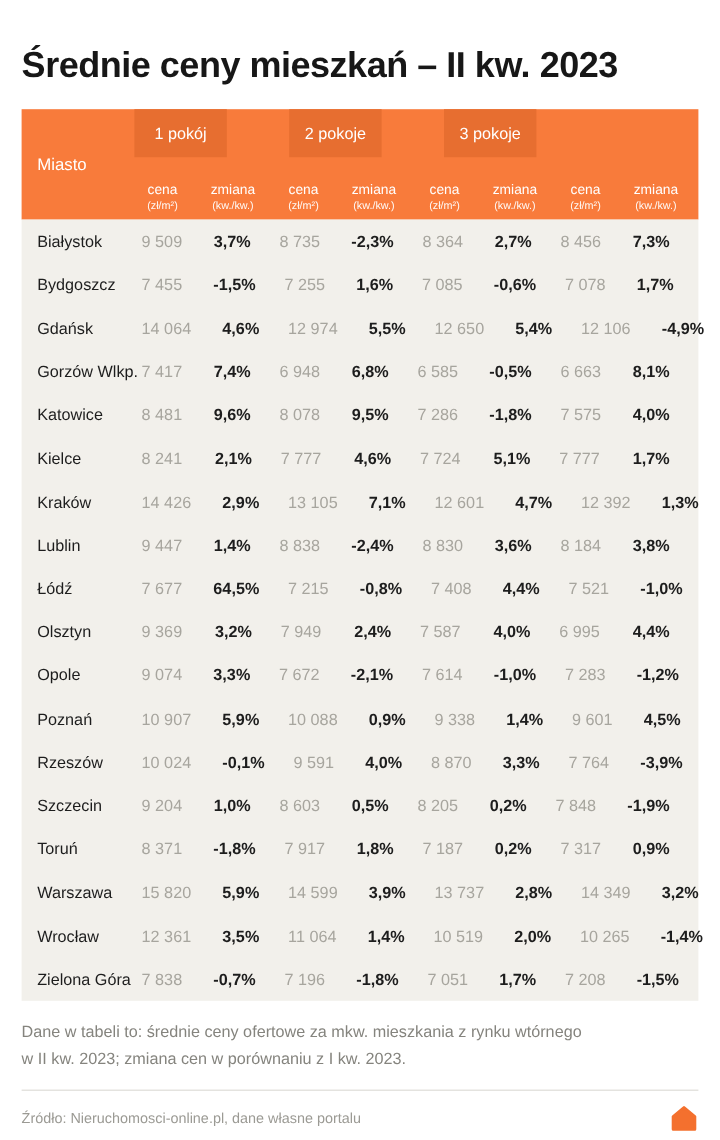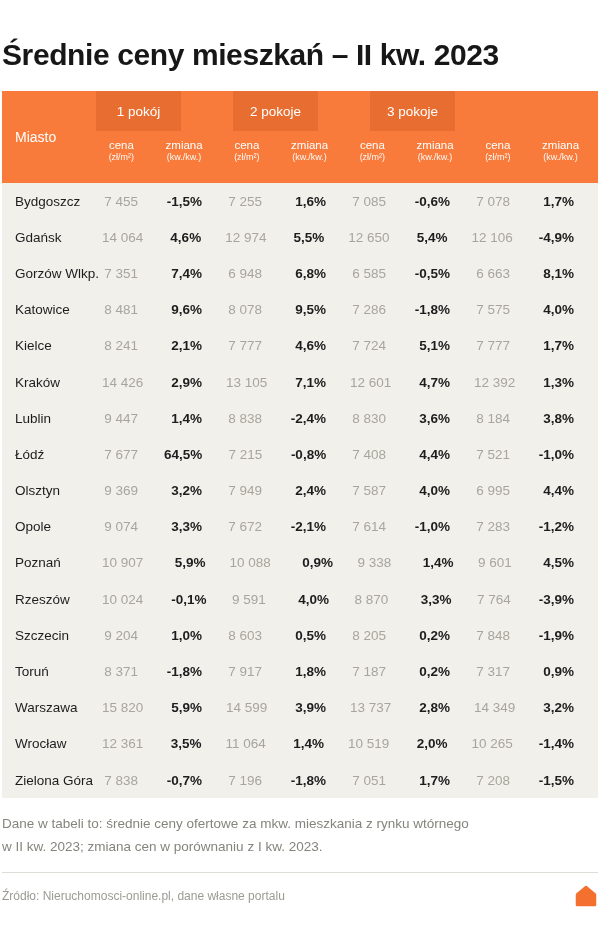--- a/index.html
+++ b/index.html
@@ -14,21 +14,21 @@
     --divider:#DEDDD8;
   }
   *{box-sizing:border-box;}
   html,body{margin:0;padding:0;}
   body{
     width:600px;height:950px;background:#ffffff;
     font-family:"Liberation Sans", sans-serif;
     color:var(--text-dark);
     overflow:hidden;
   }
-  .page{padding:0 2px;}
+  .page{padding:0 18px;}
   h1.title{
     margin:0;padding-top:38px;
     font-size:30px;font-weight:600;letter-spacing:-0.4px;color:#171717;
     white-space:nowrap;
   }
   
   .table{margin-top:19px;}
   .thead{
     background:var(--orange);
     color:#fff;
@@ -41,21 +41,21 @@
     padding-left:13px;font-size:14px;
   }
   .head-right{display:flex;flex-direction:column;}
   .groups{display:grid;grid-template-columns:repeat(4,1fr);height:40px;gap:46px;}
   .group{
     background:var(--orange-dark);
     margin-right:6px;
     display:flex;align-items:center;justify-content:center;
     font-size:13.5px;
   }
-  .subs{display:grid;grid-template-columns:repeat(8,1fr);margin-top:7px;}
+  .subs{display:grid;grid-template-columns:repeat(8,1fr);margin-top:21px;}
   .sub{text-align:center;line-height:1.25;padding-right:12px;}
   .sub .lbl{font-size:11.5px;}
   .sub .unit{font-size:9px;opacity:.95;}
   .tbody{background:var(--body-bg);display:flex;flex-direction:column;}
   .row{
     display:grid;
     grid-template-columns:100px repeat(8,1fr);
     height:36.2px;flex:none;
     align-items:center;
     font-size:13.5px;
@@ -131,20 +131,31 @@
             </div>
             <div class="sub">
               <div class="lbl">zmiana</div>
               <div class="unit">(kw./kw.)</div>
             </div>
           </div>
       </div>
     </div>
     <div class="tbody" id="tbody">
         <div class="row">
+          <div class="city">Białystok</div>
+          <div class="price">9 509</div>
+          <div class="change">3,7%</div>
+          <div class="price">8 735</div>
+          <div class="change">-2,3%</div>
+          <div class="price">8 364</div>
+          <div class="change">2,7%</div>
+          <div class="price">8 456</div>
+          <div class="change">7,3%</div>
+        </div>
+        <div class="row">
           <div class="city">Bydgoszcz</div>
           <div class="price">7 455</div>
           <div class="change">-1,5%</div>
           <div class="price">7 255</div>
           <div class="change">1,6%</div>
           <div class="price">7 085</div>
           <div class="change">-0,6%</div>
           <div class="price">7 078</div>
           <div class="change">1,7%</div>
         </div>
@@ -154,21 +165,21 @@
           <div class="change">4,6%</div>
           <div class="price">12 974</div>
           <div class="change">5,5%</div>
           <div class="price">12 650</div>
           <div class="change">5,4%</div>
           <div class="price">12 106</div>
           <div class="change">-4,9%</div>
         </div>
         <div class="row">
           <div class="city">Gorzów Wlkp.</div>
-          <div class="price">7 351</div>
+          <div class="price">7 417</div>
           <div class="change">7,4%</div>
           <div class="price">6 948</div>
           <div class="change">6,8%</div>
           <div class="price">6 585</div>
           <div class="change">-0,5%</div>
           <div class="price">6 663</div>
           <div class="change">8,1%</div>
         </div>
         <div class="row">
           <div class="city">Katowice</div>

